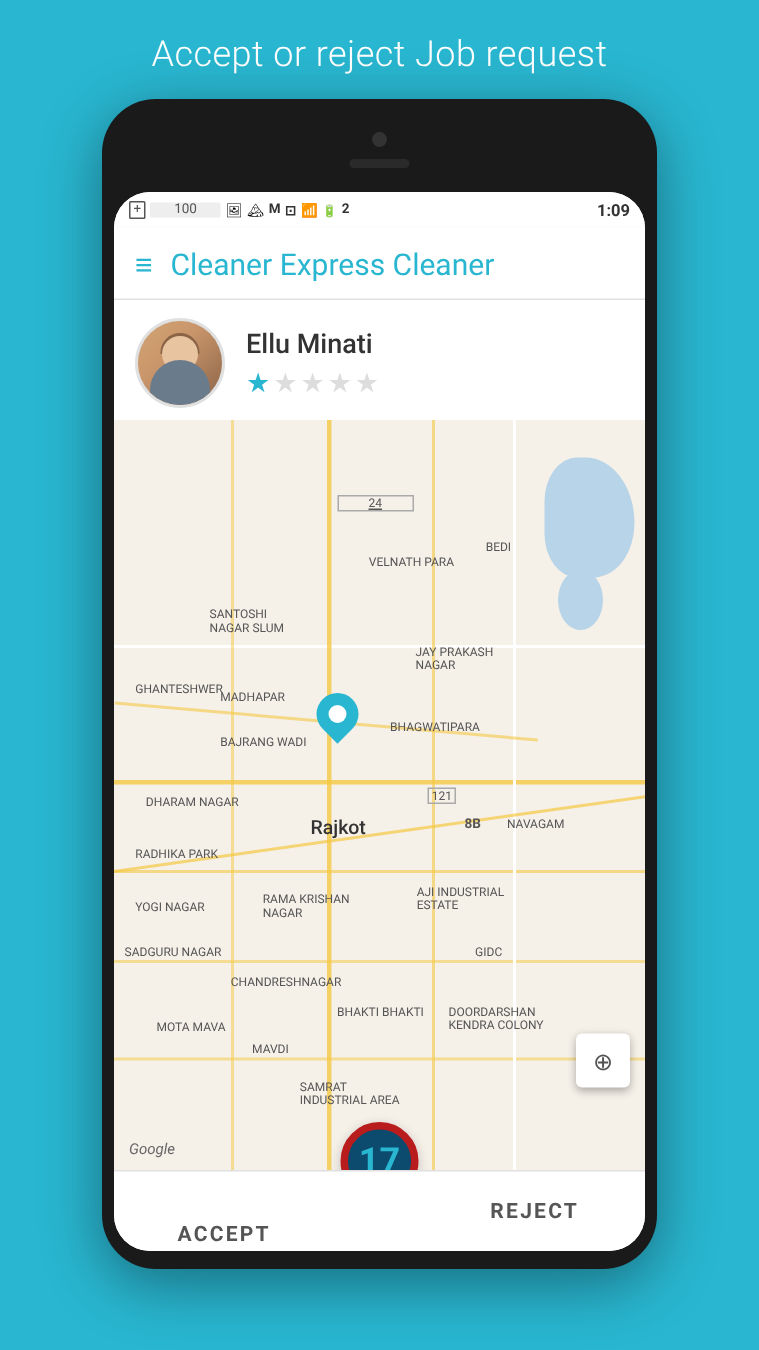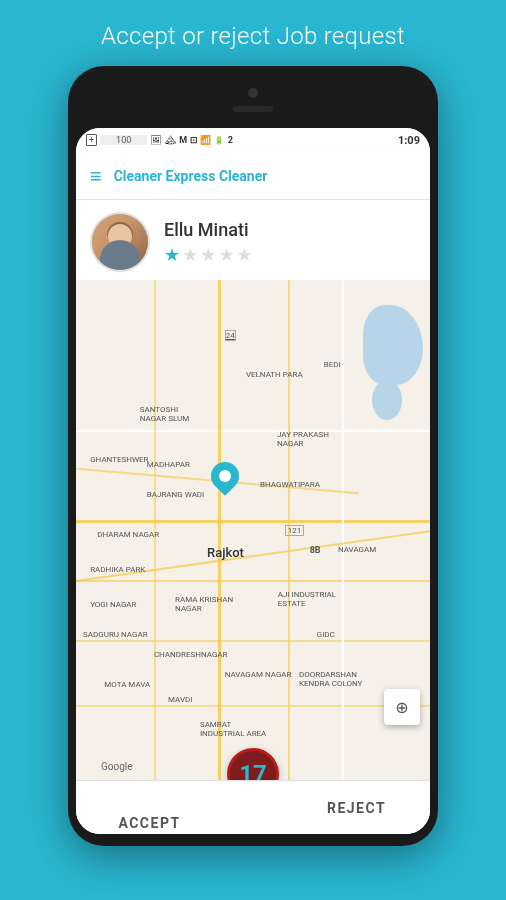--- a/index.html
+++ b/index.html
@@ -108,22 +108,22 @@
 
     .hamburger-icon {
       color: #29b6d0;
       font-size: 20px;
       margin-right: 12px;
       line-height: 1;
     }
 
     .app-bar-title {
       color: #29b6d0;
-      font-size: 14px;
-      font-weight: 700;
+      font-size: 20px;
+      font-weight: 400;
     }
 
     
     .user-section {
       background: white;
       display: flex;
       align-items: center;
       padding: 12px 14px 8px;
       gap: 14px;
     }
@@ -294,44 +294,44 @@
     }
 
     
     .timer-badge {
       position: absolute;
       bottom: -20px;
       left: 50%;
       transform: translateX(-50%);
       width: 52px;
       height: 52px;
-      background: #7f1d1d;
+      background: #0c4a6e;
       border-radius: 50%;
       display: flex;
       align-items: center;
       justify-content: center;
       box-shadow: 0 2px 8px rgba(0,0,0,0.2);
       z-index: 10;
-      border: 3px solid #b91c1c;
+      border: 5px solid #b91c1c;
     }
 
     .timer-number {
       font-size: 24px;
       font-weight: bold;
       color: #29b6d0;
     }
 
     
     .google-watermark {
       position: absolute;
       bottom: 8px;
       left: 10px;
       font-size: 10px;
       color: #666;
-      margin-left: 15px;
+      font-style: italic;
     }
 
     
     .action-bar {
       background: white;
       display: flex;
       height: 54px;
       position: relative;
       border-top: 1px solid #e0e0e0;
     }
@@ -449,26 +449,26 @@
           <span class="map-label" style="left:6%; top:50%;">DHARAM NAGAR</span>
           <span class="map-label" style="left:4%; top:57%;">RADHIKA PARK</span>
           <span class="map-label" style="left:28%; top:63%;">RAMA KRISHAN<br>NAGAR</span>
           <span class="map-label" style="left:57%; top:62%;">AJI INDUSTRIAL<br>ESTATE</span>
           <span class="map-label" style="left:4%; top:64%;">YOGI NAGAR</span>
           <span class="map-label" style="left:2%; top:70%;">SADGURU NAGAR</span>
           <span class="map-label" style="left:22%; top:74%;">CHANDRESHNAGAR</span>
           <span class="map-label" style="left:68%; top:70%;">GIDC</span>
           <span class="map-label" style="left:8%; top:80%;">MOTA MAVA</span>
           <span class="map-label" style="left:26%; top:83%;">MAVDI</span>
-          <span class="map-label" style="left:42%; top:78%;">NAVAGAM NAGAR</span>
+          <span class="map-label" style="left:42%; top:78%;">BHAKTI BHAKTI</span>
           <span class="map-label" style="left:63%; top:78%;">DOORDARSHAN<br>KENDRA COLONY</span>
           <span class="map-label" style="left:35%; top:88%;">SAMRAT<br>INDUSTRIAL AREA</span>
           <span class="map-label" style="left:66%; top:53%; font-weight:bold; font-size:9px;">8B</span>
           <span class="map-label" style="left:59%; top:49%; font-size:8px; border:1px solid #aaa; padding:0 2px;">121</span>
-          <span class="map-label" style="left:42%; top:10%; font-size:8px; border:1px solid #aaa; padding:0 0;text-decoration:underline;">24</span>
+          <span class="map-label" style="left:42%; top:10%; font-size:8px; border:1px solid #aaa; padding:0 20px;text-decoration:underline;">24</span>
           <span class="map-label" style="left:74%; top:53%;">NAVAGAM</span>
           <span class="map-label" style="left:37%; top:53%; font-size:13px; font-weight:500; color:#333;">Rajkot</span>
 
           <div class="map-pin">
             <div class="map-pin-circle">
               <div class="map-pin-inner"></div>
             </div>
           </div>
 
           <span class="google-watermark">Google</span>

